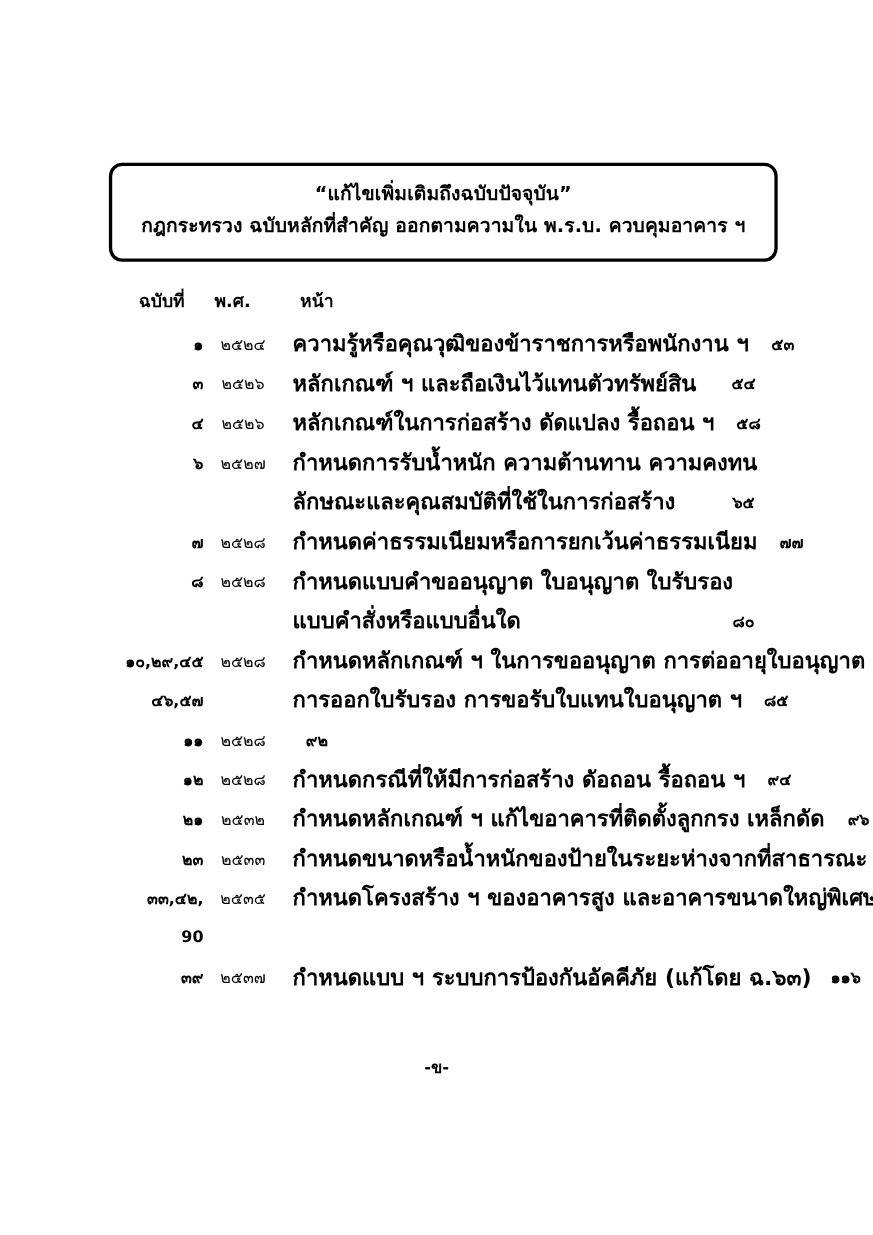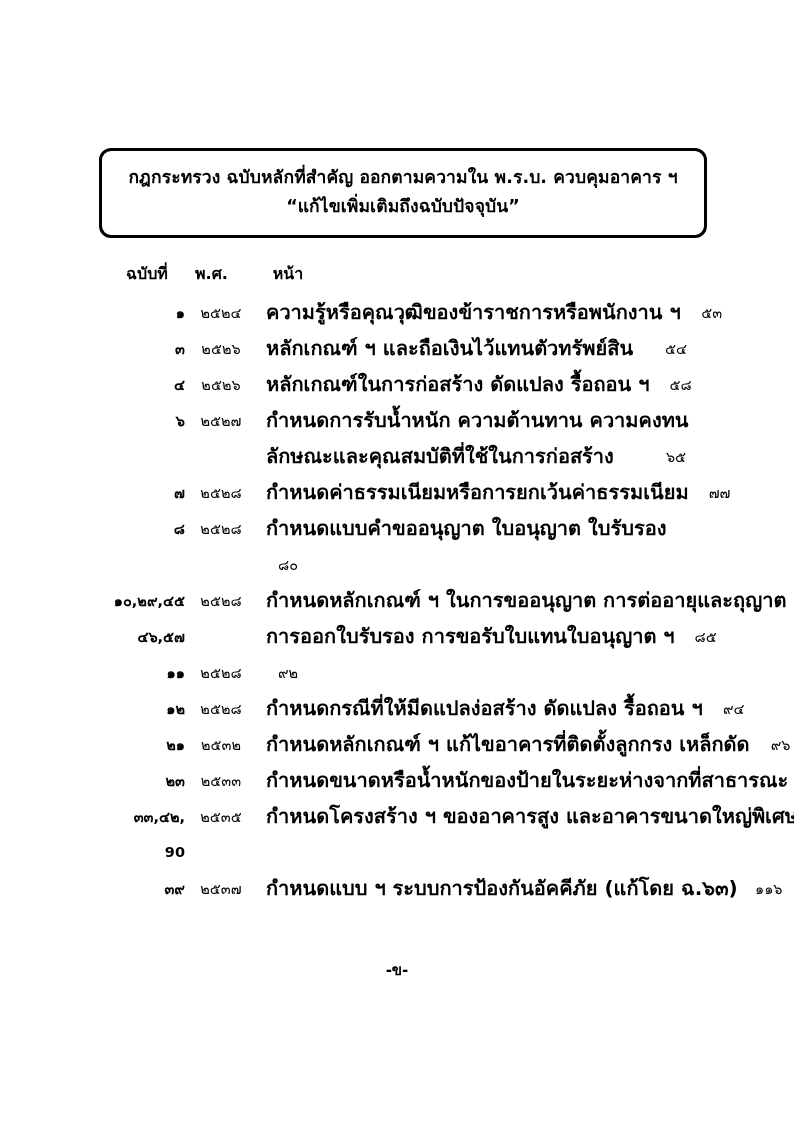--- a/index.html
+++ b/index.html
@@ -90,21 +90,21 @@
     font-size: 20px;
     font-weight: 700;
     white-space: nowrap;
     overflow: visible;
   }
   .col-page {
     width: 62px;
     flex: 0 0 62px;
     text-align: center;
     font-size: 14.5px;
-    font-weight: 400;
+    font-weight: 700;
     white-space: nowrap;
   }
 
   
   .header .col-ed,
   .header .col-year,
   .header .col-desc,
   .header .col-page {
     font-size: 16px;
     font-weight: 700;
@@ -126,22 +126,22 @@
     font-size: 15px;
     font-weight: 700;
   }
 </style>
 </head>
 <body>
 
 <div class="page">
 
   <div class="title-box">
+    <div class="title-line sub">“แก้ไขเพิ่มเติมถึงฉบับปัจจุบัน”</div>
     <div class="title-line">กฎกระทรวง  ฉบับหลักที่สำคัญ  ออกตามความใน พ.ร.บ. ควบคุมอาคาร ฯ</div>
-    <div class="title-line sub">“แก้ไขเพิ่มเติมถึงฉบับปัจจุบัน”</div>
   </div>
 
   <div class="table">
     <div class="row header">
       <div class="line">
         <div class="col-ed">ฉบับที่</div>
         <div class="col-year">พ.ศ.</div>
         <div class="col-page">หน้า</div>
       </div>
     </div>
@@ -195,49 +195,50 @@
         <div class="row">
           <div class="line">
             <div class="col-ed">๘</div>
             <div class="col-year">๒๕๒๘</div>
             <div class="col-desc">กำหนดแบบคำขออนุญาต ใบอนุญาต ใบรับรอง</div>
             <div class="col-page"></div>
           </div>
           <div class="line">
             <div class="col-ed"></div>
             <div class="col-year"></div>
+            <div class="col-desc">แบบคำสั่งหรือแบบอื่นใด</div>
             <div class="col-page">๘๐</div>
           </div>
         </div>
         <div class="row">
           <div class="line">
             <div class="col-ed">๑๐,๒๙,๔๕</div>
             <div class="col-year">๒๕๒๘</div>
-            <div class="col-desc">กำหนดหลักเกณฑ์ ฯ ในการขออนุญาต การต่ออายุและถุญาต</div>
+            <div class="col-desc">กำหนดหลักเกณฑ์ ฯ ในการขออนุญาต การต่ออายุใบอนุญาต</div>
             <div class="col-page"></div>
           </div>
           <div class="line">
             <div class="col-ed">๔๖,๕๗</div>
             <div class="col-year"></div>
             <div class="col-desc">การออกใบรับรอง การขอรับใบแทนใบอนุญาต ฯ</div>
             <div class="col-page">๘๕</div>
           </div>
         </div>
         <div class="row">
           <div class="line">
             <div class="col-ed">๑๑</div>
             <div class="col-year">๒๕๒๘</div>
             <div class="col-page">๙๒</div>
           </div>
         </div>
         <div class="row">
           <div class="line">
             <div class="col-ed">๑๒</div>
             <div class="col-year">๒๕๒๘</div>
-            <div class="col-desc">กำหนดกรณีที่ให้มีดแปลง่อสร้าง ดัดแปลง รื้อถอน ฯ</div>
+            <div class="col-desc">กำหนดกรณีที่ให้มีการก่อสร้าง ดัอถอน รื้อถอน ฯ</div>
             <div class="col-page">๙๔</div>
           </div>
         </div>
         <div class="row">
           <div class="line">
             <div class="col-ed">๒๑</div>
             <div class="col-year">๒๕๓๒</div>
             <div class="col-desc">กำหนดหลักเกณฑ์ ฯ แก้ไขอาคารที่ติดตั้งลูกกรง เหล็กดัด</div>
             <div class="col-page">๙๖</div>
           </div>

